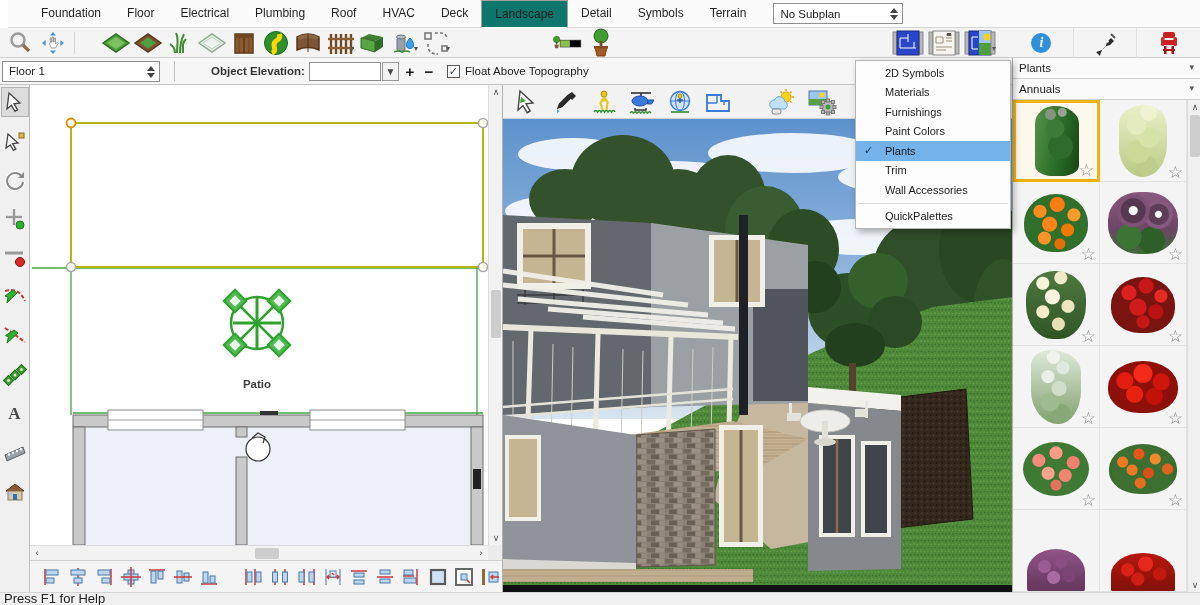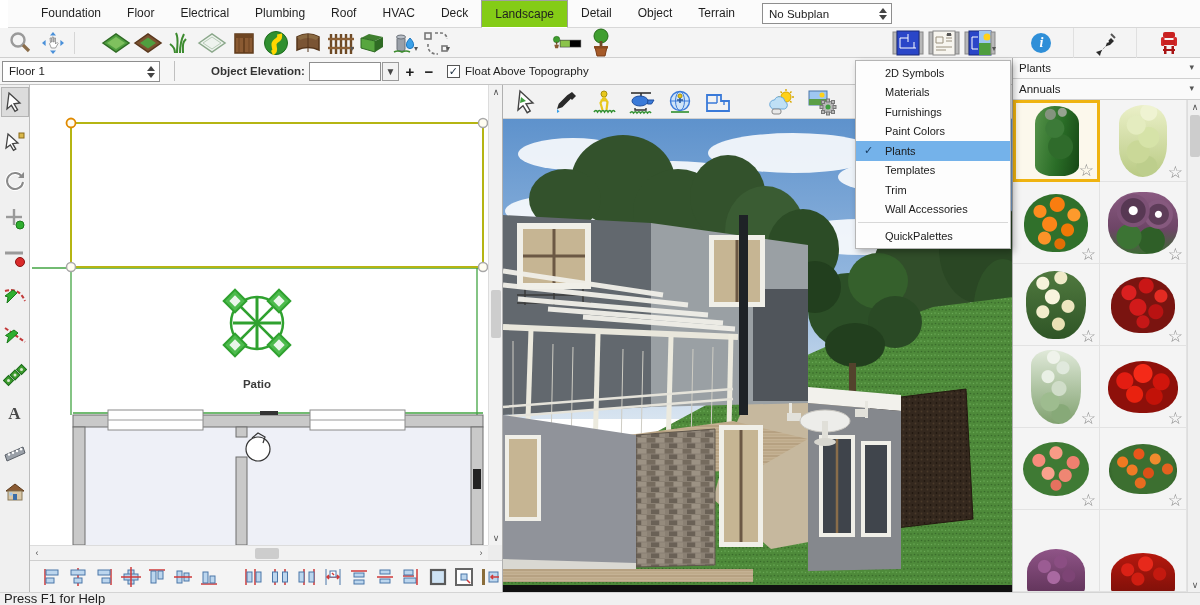--- a/index.html
+++ b/index.html
@@ -4,21 +4,21 @@
 <style>
 *{box-sizing:border-box;margin:0;padding:0}
 html,body{background:#fff}
 #stage{position:relative;width:1200px;height:605px;overflow:hidden;background:#fff;
   font-family:"Liberation Sans",sans-serif;color:#222;user-select:none}
 svg{display:block}
 
 #menubar{position:absolute;left:8px;top:0;width:1200px;height:28px;background:#fbfbfb;
   border-bottom:1px solid #d8d8d8;display:flex;align-items:stretch;padding-left:20px}
 .tab{font-size:12px;line-height:26px;padding:0 13px;white-space:nowrap;color:#1f1f1f;cursor:default}
-.tab.active{background:#84cc16;border:1px solid #a0a0a0;border-bottom:1px solid #fff;margin-bottom:-1px}
+.tab.active{background:#0f766e;border:1px solid #a0a0a0;border-bottom:1px solid #fff;margin-bottom:-1px}
 .combo{height:21px;border:1px solid #8e8e8e;background:#fff;display:flex;align-items:center;
   font-size:11.5px;padding-left:6px;position:relative}
 #subplan-combo{width:130px;margin-left:14px;align-self:center}
 .spin{position:absolute;right:4px;top:2px;width:9px;height:16px;display:flex;flex-direction:column;
   align-items:center;justify-content:center;gap:2px}
 .spin i{display:block;width:0;height:0;border-left:4px solid transparent;border-right:4px solid transparent}
 .spin i.up{border-bottom:5px solid #444}
 .spin i.dn{border-top:5px solid #444}
 
 #toolbar{position:absolute;left:0;top:28px;width:1200px;height:30px;background:#f4f4f4;
@@ -109,21 +109,21 @@
   <div id="menubar">
     <div class="tab">Foundation</div>
     <div class="tab">Floor</div>
     <div class="tab">Electrical</div>
     <div class="tab">Plumbing</div>
     <div class="tab">Roof</div>
     <div class="tab">HVAC</div>
     <div class="tab">Deck</div>
     <div class="tab active">Landscape</div>
     <div class="tab">Detail</div>
-    <div class="tab">Object</div>
+    <div class="tab">Symbols</div>
     <div class="tab">Terrain</div>
     <div class="combo" id="subplan-combo">
       <span>No Subplan</span>
       <span class="spin">
           <i class="up"></i>
           <i class="dn"></i>
         </span>
     </div>
   </div>
 
@@ -905,23 +905,20 @@
         <span>Furnishings</span>
       </div>
     <div class="mi">
         <span>Paint Colors</span>
       </div>
     <div class="mi hl">
         <span class="chk">✓</span>
         <span>Plants</span>
       </div>
     <div class="mi">
-        <span>Templates</span>
-      </div>
-    <div class="mi">
         <span>Trim</span>
       </div>
     <div class="mi">
         <span>Wall Accessories</span>
       </div>
     <div class="mi-sep"></div>
     <div class="mi">
         <span>QuickPalettes</span>
       </div>
   </div>

